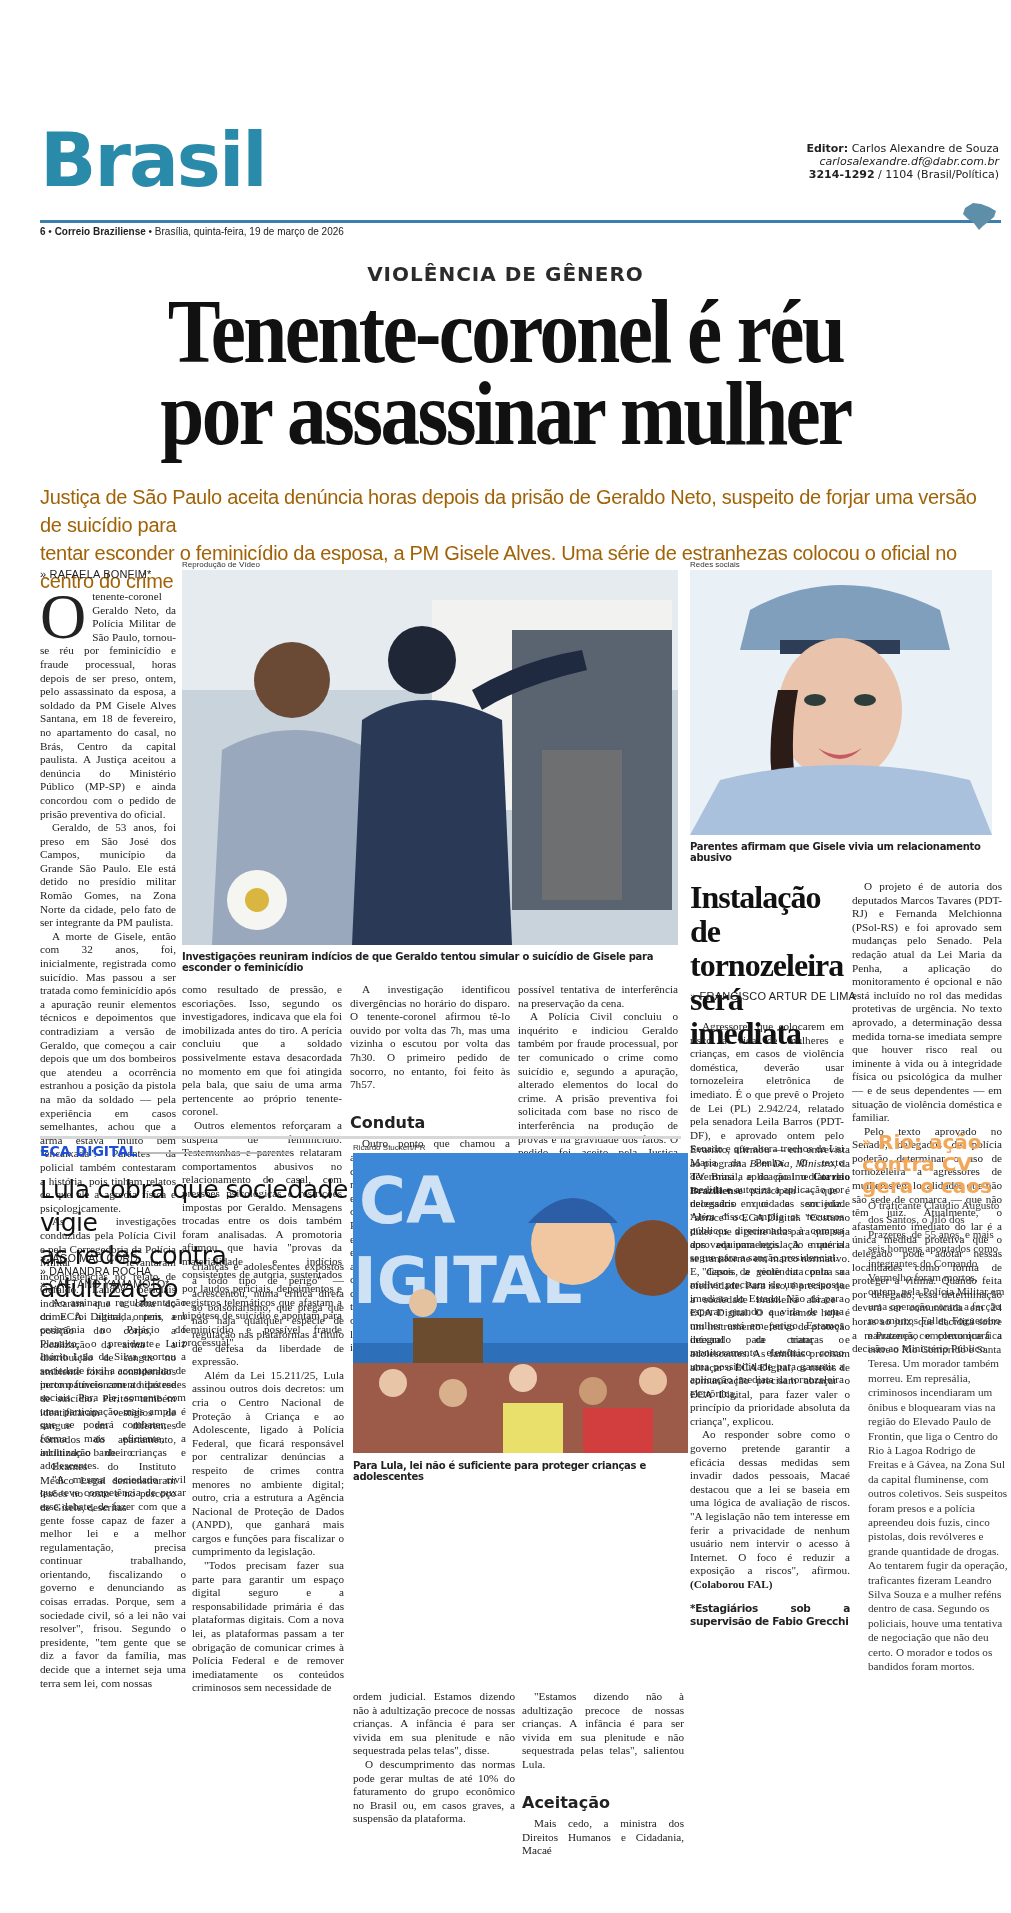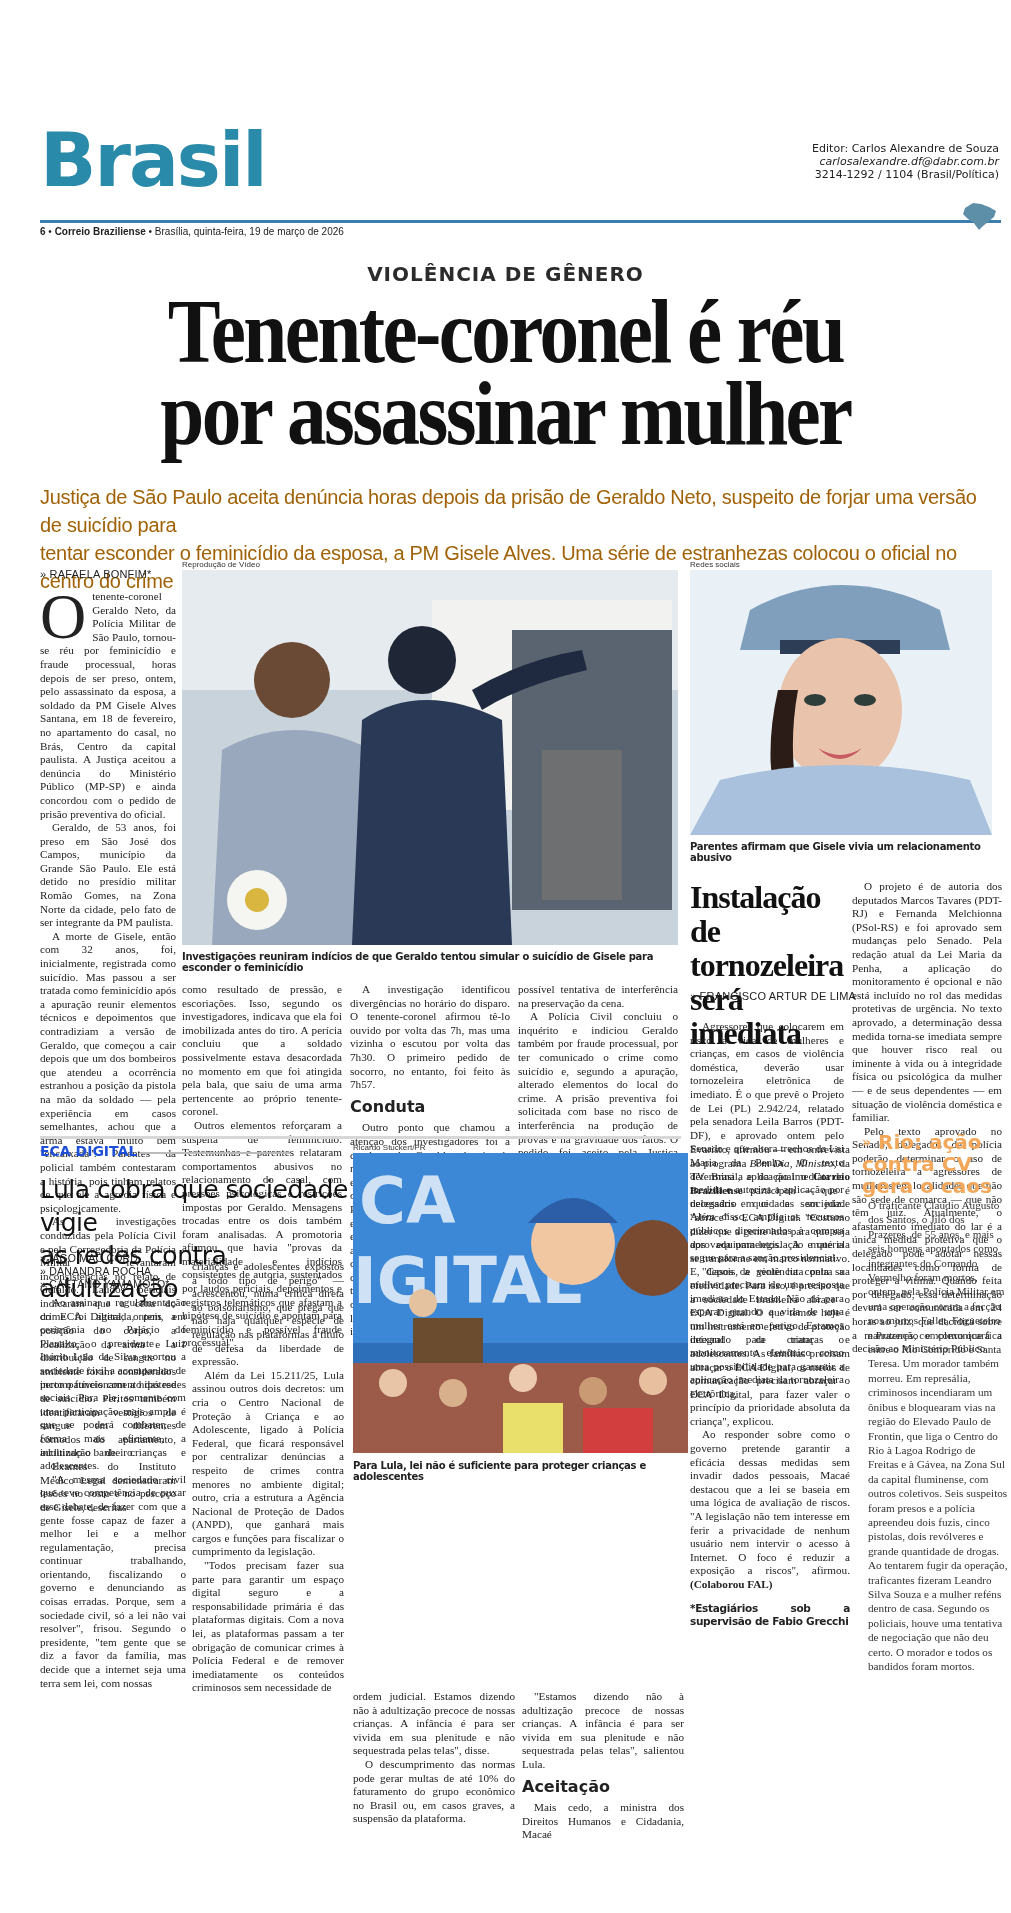--- a/index.html
+++ b/index.html
@@ -2,36 +2,36 @@
 <html><head>
 <meta charset="utf-8">
 <style>
   *{box-sizing:border-box;margin:0;padding:0}
   html,body{width:1011px;height:1913px;background:#fff;overflow:hidden}
   body{position:relative;font-family:"Liberation Serif",serif;color:#111}
   .abs{position:absolute}
   .brand{left:40px;top:123px;font-family:"DejaVu Sans",sans-serif;font-weight:bold;font-size:74px;letter-spacing:-2px;color:#2a8aaa;line-height:1}
   .rule-blue{left:40px;right:10px;top:220px;height:3px;background:#3c7fae}
   .editor{right:12px;top:142px;width:220px;text-align:right;font-family:"DejaVu Sans",sans-serif;font-size:11px;line-height:13px;color:#222}
-  .editor b{font-weight:normal}
+  .editor b{font-weight:bold}
   .editor i{}
   .map-icon{right:12px;top:200px;width:40px;height:32px}
   .folio{left:40px;top:226px;font-family:Liberation Sans, sans-serif;font-size:10px;color:#222}
   .folio b{font-weight:bold}
   .kicker{left:0;right:0;top:262px;text-align:center;font-family:"DejaVu Sans",sans-serif;font-weight:bold;font-size:20px;letter-spacing:1px;color:#2b2b2b}
   .headline{left:0;right:0;top:290px;text-align:center;font-family:"Liberation Serif",serif;font-weight:bold;font-size:92px;line-height:82px;letter-spacing:-3px;transform:scaleX(.86);transform-origin:center top;color:#111}
   .deck{left:40px;right:16px;top:483px;text-align:left;font-family:"Liberation Sans",sans-serif;font-size:20px;line-height:28px;color:#a16207;letter-spacing:-.3px}
   .credit{font-family:"Liberation Sans",sans-serif;font-size:8px;color:#333}
   .byline{font-family:"Liberation Sans",sans-serif;font-size:11px;color:#222;letter-spacing:.2px}
   .body{font-family:"Liberation Serif",serif;font-size:11.2px;line-height:13.6px;text-align:justify;color:#222;hyphens:auto}
   .body p{text-indent:12px}
   .body p.noind{text-indent:0}
   .dropcap{float:left;font-size:64px;line-height:50px;margin:2px 6px 0 0;font-family:"Liberation Serif",serif}
   .caption{font-family:"DejaVu Sans",sans-serif;font-weight:bold;font-size:10px;color:#222;letter-spacing:-.3px}
-  .subhead{font-family:"DejaVu Sans",sans-serif;font-weight:bold;font-size:16px;color:#222;margin:8px 0 8px}
+  .subhead{font-family:"DejaVu Sans",sans-serif;font-weight:bold;font-size:16px;color:#222;margin:24px 0 8px}
   .photo{overflow:hidden}
   .sec2-rule{left:40px;right:330px;top:1136px;height:3px;background:#d7d7d7}
   .eca-label{left:40px;top:1143px;font-family:"DejaVu Sans",sans-serif;font-weight:bold;font-size:14px;color:#1d4ed8}
   .eca-line{left:140px;top:1152px;width:150px;height:2px;background:#bbb}
   .h2{font-family:"DejaVu Sans",sans-serif;font-size:25px;line-height:33px;color:#111;letter-spacing:-.5px}
   .h3{font-family:"Liberation Serif",serif;font-weight:bold;font-size:32px;line-height:34px;letter-spacing:-1px;color:#111}
   .side-title{font-family:"DejaVu Sans",sans-serif;font-weight:bold;font-size:20px;line-height:22px;color:#f2a75a}
   .side-body{font-family:Liberation Serif, serif;font-size:11.2px;line-height:14.4px;color:#333}
 </style>
 </head>

